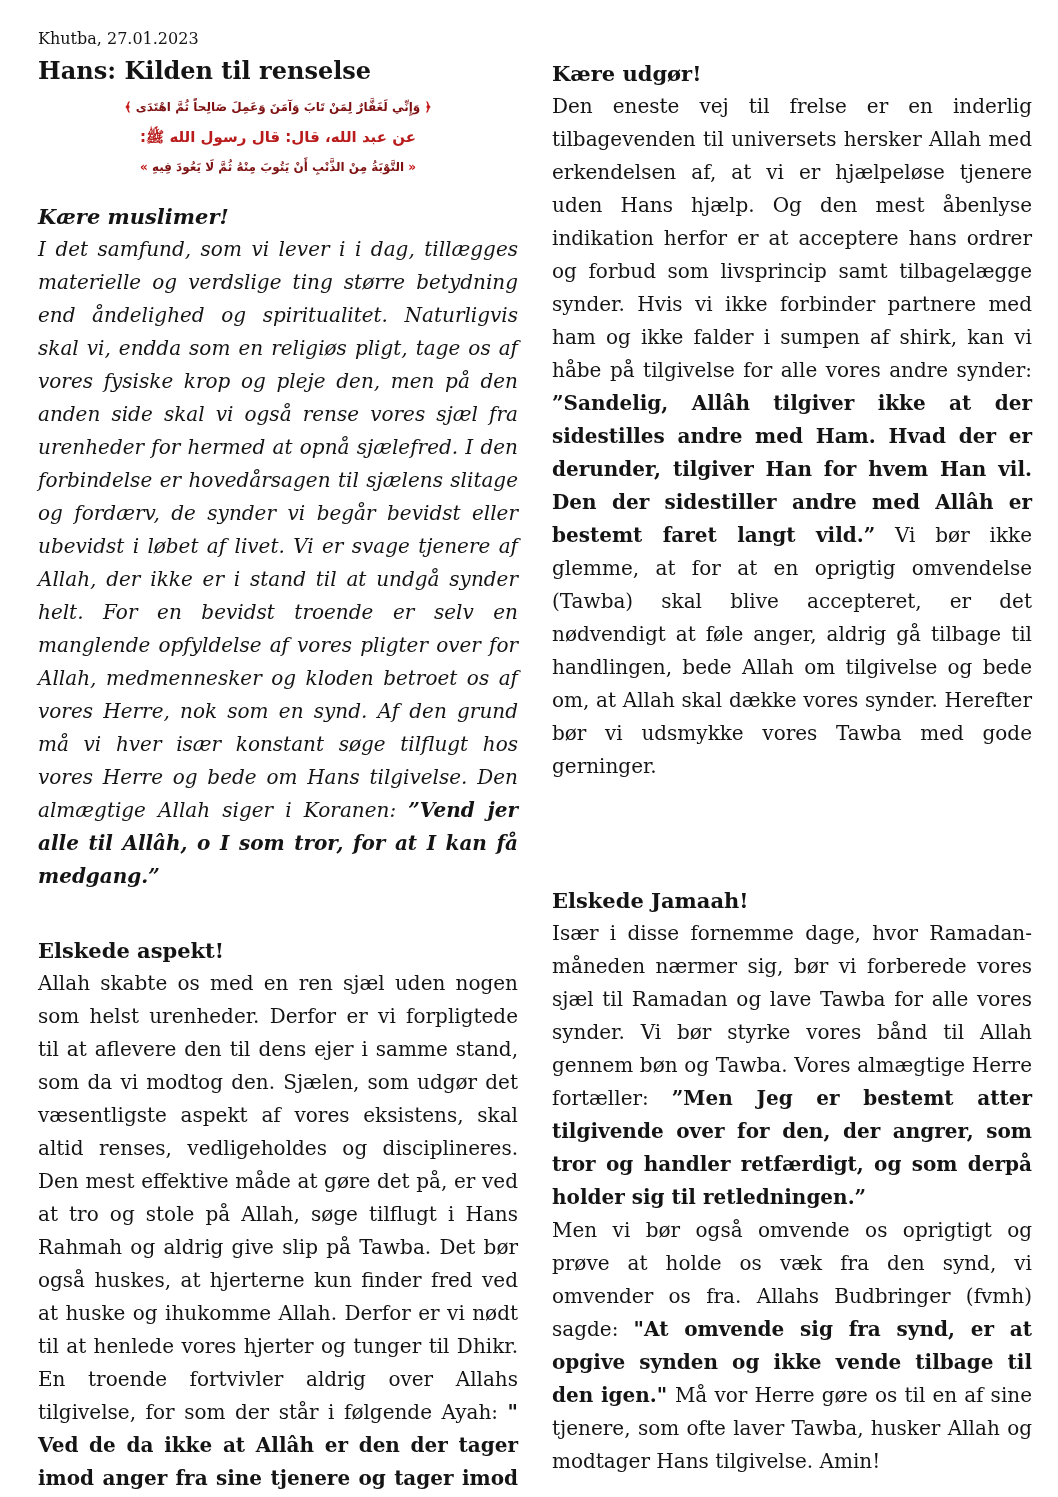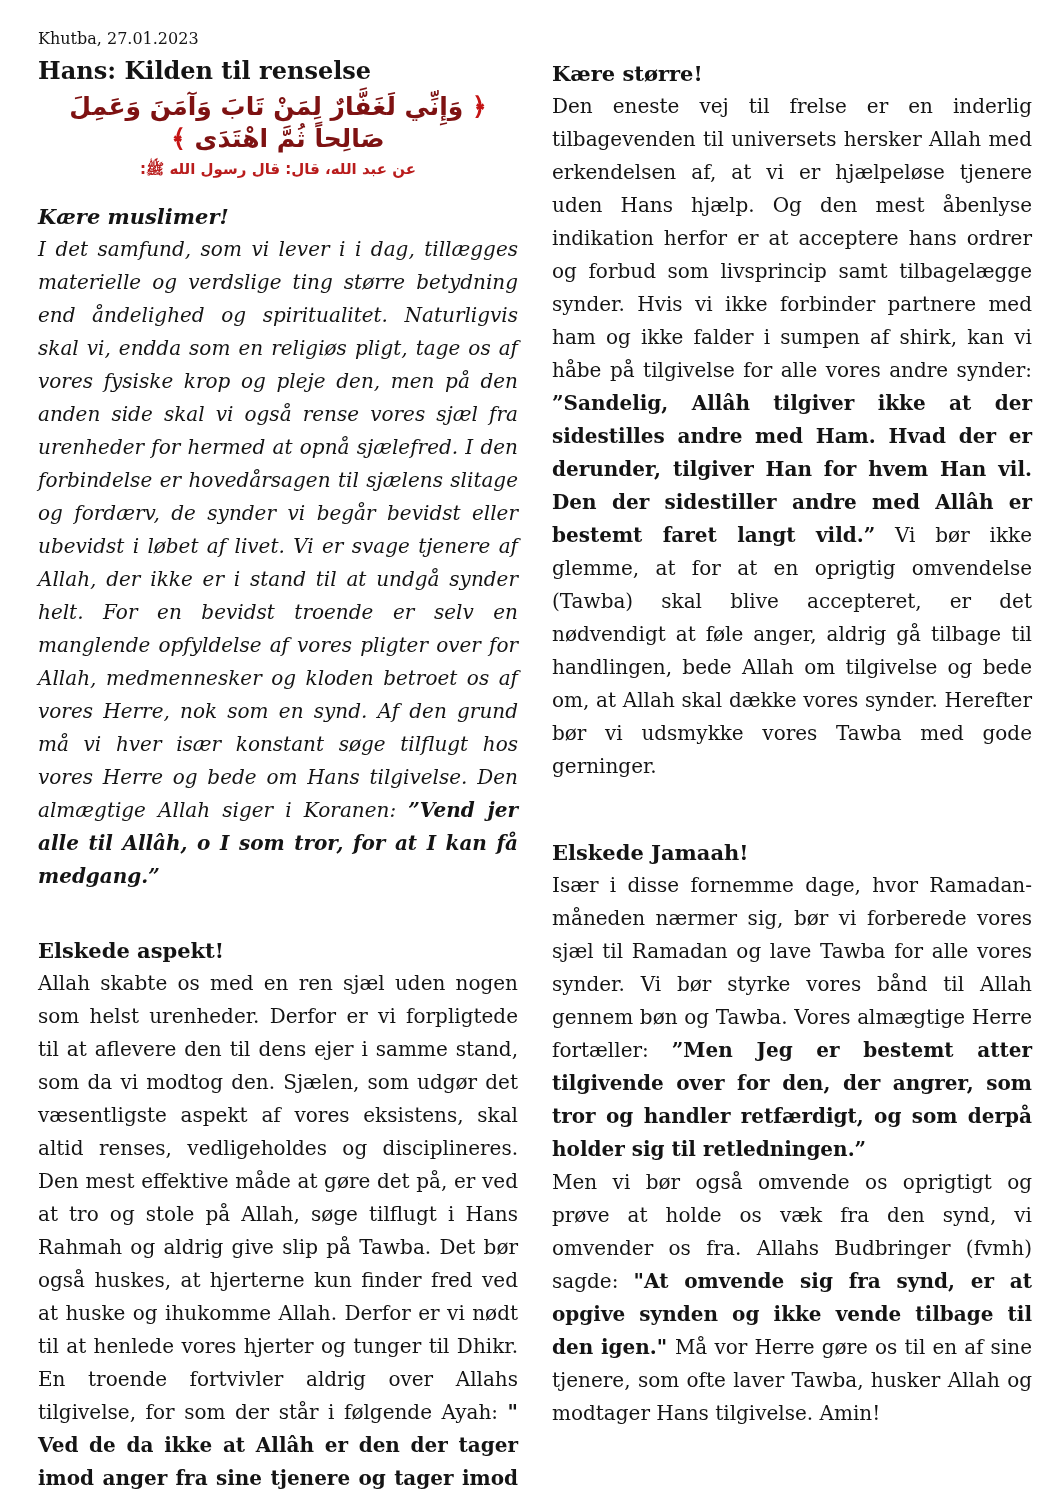--- a/index.html
+++ b/index.html
@@ -36,21 +36,21 @@
   }
 
   
   .arabic-block {
     direction: rtl;
     text-align: center;
     font-family: "DejaVu Sans", "Liberation Sans", sans-serif;
     margin: 4px 0 18px 0;
   }
   .ar-line {
-    font-size: 25px;
+    font-size: 12px;
     line-height: 32px;
     font-weight: bold;
   }
   .ar-narration {
     font-size: 15px;
     line-height: 28px;
     font-weight: bold;
     color: #b91c1c;
   }
   .ar-text { color: #7e1212; }
@@ -59,21 +59,21 @@
   
   .sec-heading {
     font-size: 21px;
     font-weight: bold;
     line-height: 32px;
     margin: 0;
   }
   .sec { margin-top: 42px; }
   .sec.first { margin-top: 16px; font-style: italic; }
   .sec.top { margin-top: 0; }
-  .sec.xl { margin-top: 54px; }
+  .sec.xl { margin-top: 102px; }
 
   p.body {
     font-size: 20px;
     line-height: 33px;
     text-align: justify;
     margin: 0;
   }
   p.body span.b { font-weight: bold; }
 </style>
 </head>
@@ -83,38 +83,39 @@
 
   <div class="col col-left">
 
     <div class="date-line">Khutba, 27.01.2023</div>
 
     <h1 class="page-title">Hans: Kilden til renselse</h1>
 
     <div class="arabic-block">
       <div class="ar-line"><span class="ar-mark">﴿</span> <span class="ar-text">وَإِنِّي لَغَفَّارٌ لِمَنْ تَابَ وَآمَنَ وَعَمِلَ صَالِحاً ثُمَّ اهْتَدَى</span> <span class="ar-mark">﴾</span></div>
       <div class="ar-narration">عن عبد الله، قال: قال رسول الله ﷺ:</div>
+      <div class="ar-line"><span class="ar-mark">«</span> <span class="ar-text">التَّوْبَةُ مِنْ الذَّنْبِ أَنْ يَتُوبَ مِنْهُ ثُمَّ لَا يَعُودَ فِيهِ</span> <span class="ar-mark">»</span></div>
     </div>
 
     <section class="sec first">
       <h2 class="sec-heading">Kære muslimer!</h2>
       <p class="body"><span>I det samfund, som vi lever i i dag, tillægges materielle og verdslige ting større betydning end åndelighed og spiritualitet. Naturligvis skal vi, endda som en religiøs pligt, tage os af vores fysiske krop og pleje den, men på den anden side skal vi også rense vores sjæl fra urenheder for hermed at opnå sjælefred. I den forbindelse er hovedårsagen til sjælens slitage og fordærv, de synder vi begår bevidst eller ubevidst i løbet af livet. Vi er svage tjenere af Allah, der ikke er i stand til at undgå synder helt. For en bevidst troende er selv en manglende opfyldelse af vores pligter over for Allah, medmennesker og kloden betroet os af vores Herre, nok som en synd. Af den grund må vi hver især konstant søge tilflugt hos vores Herre og bede om Hans tilgivelse. Den almægtige Allah siger i Koranen: </span><span class="b">”Vend jer alle til Allâh, o I som tror, for at I kan få medgang.”</span></p>
     </section>
 
     <section class="sec">
       <h2 class="sec-heading">Elskede aspekt!</h2>
       <p class="body"><span>Allah skabte os med en ren sjæl uden nogen som helst urenheder. Derfor er vi forpligtede til at aflevere den til dens ejer i samme stand, som da vi modtog den. Sjælen, som udgør det væsentligste aspekt af vores eksistens, skal altid renses, vedligeholdes og disciplineres. Den mest effektive måde at gøre det på, er ved at tro og stole på Allah, søge tilflugt i Hans Rahmah og aldrig give slip på Tawba. Det bør også huskes, at hjerterne kun finder fred ved at huske og ihukomme Allah. Derfor er vi nødt til at henlede vores hjerter og tunger til Dhikr. En troende fortvivler aldrig over Allahs tilgivelse, for som der står i følgende Ayah: </span><span class="b">" Ved de da ikke at Allâh er den der tager imod anger fra sine tjenere og tager imod almisser og at Allâh er Den Nådige og Den Barmhjertige.”</span></p>
     </section>
 
   </div>
 
   <div class="col col-right">
 
     <section class="sec top">
-      <h2 class="sec-heading">Kære større!</h2>
+      <h2 class="sec-heading">Kære udgør!</h2>
       <p class="body"><span>Den eneste vej til frelse er en inderlig tilbagevenden til universets hersker Allah med erkendelsen af, at vi er hjælpeløse tjenere uden Hans hjælp. Og den mest åbenlyse indikation herfor er at acceptere hans ordrer og forbud som livsprincip samt tilbagelægge synder. Hvis vi ikke forbinder partnere med ham og ikke falder i sumpen af shirk, kan vi håbe på tilgivelse for alle vores andre synder: </span><span class="b">”Sandelig, Allâh tilgiver ikke at der sidestilles andre med Ham. Hvad der er derunder, tilgiver Han for hvem Han vil. Den der sidestiller andre med Allâh er bestemt faret langt vild.”</span><span> Vi bør ikke glemme, at for at en oprigtig omvendelse (Tawba) skal blive accepteret, er det nødvendigt at føle anger, aldrig gå tilbage til handlingen, bede Allah om tilgivelse og bede om, at Allah skal dække vores synder. Herefter bør vi udsmykke vores Tawba med gode gerninger.</span></p>
     </section>
 
     <section class="sec xl">
       <h2 class="sec-heading">Elskede Jamaah!</h2>
       <p class="body"><span>Især i disse fornemme dage, hvor Ramadan-måneden nærmer sig, bør vi forberede vores sjæl til Ramadan og lave Tawba for alle vores synder. Vi bør styrke vores bånd til Allah gennem bøn og Tawba. Vores almægtige Herre fortæller: </span><span class="b">”Men Jeg er bestemt atter tilgivende over for den, der angrer, som tror og handler retfærdigt, og som derpå holder sig til retledningen.”</span></p>
       <p class="body"><span>Men vi bør også omvende os oprigtigt og prøve at holde os væk fra den synd, vi omvender os fra. Allahs Budbringer (fvmh) sagde: </span><span class="b">"At omvende sig fra synd, er at opgive synden og ikke vende tilbage til den igen." </span><span>Må vor Herre gøre os til en af sine tjenere, som ofte laver Tawba, husker Allah og modtager Hans tilgivelse. Amin!</span></p>
     </section>
 
   </div>

